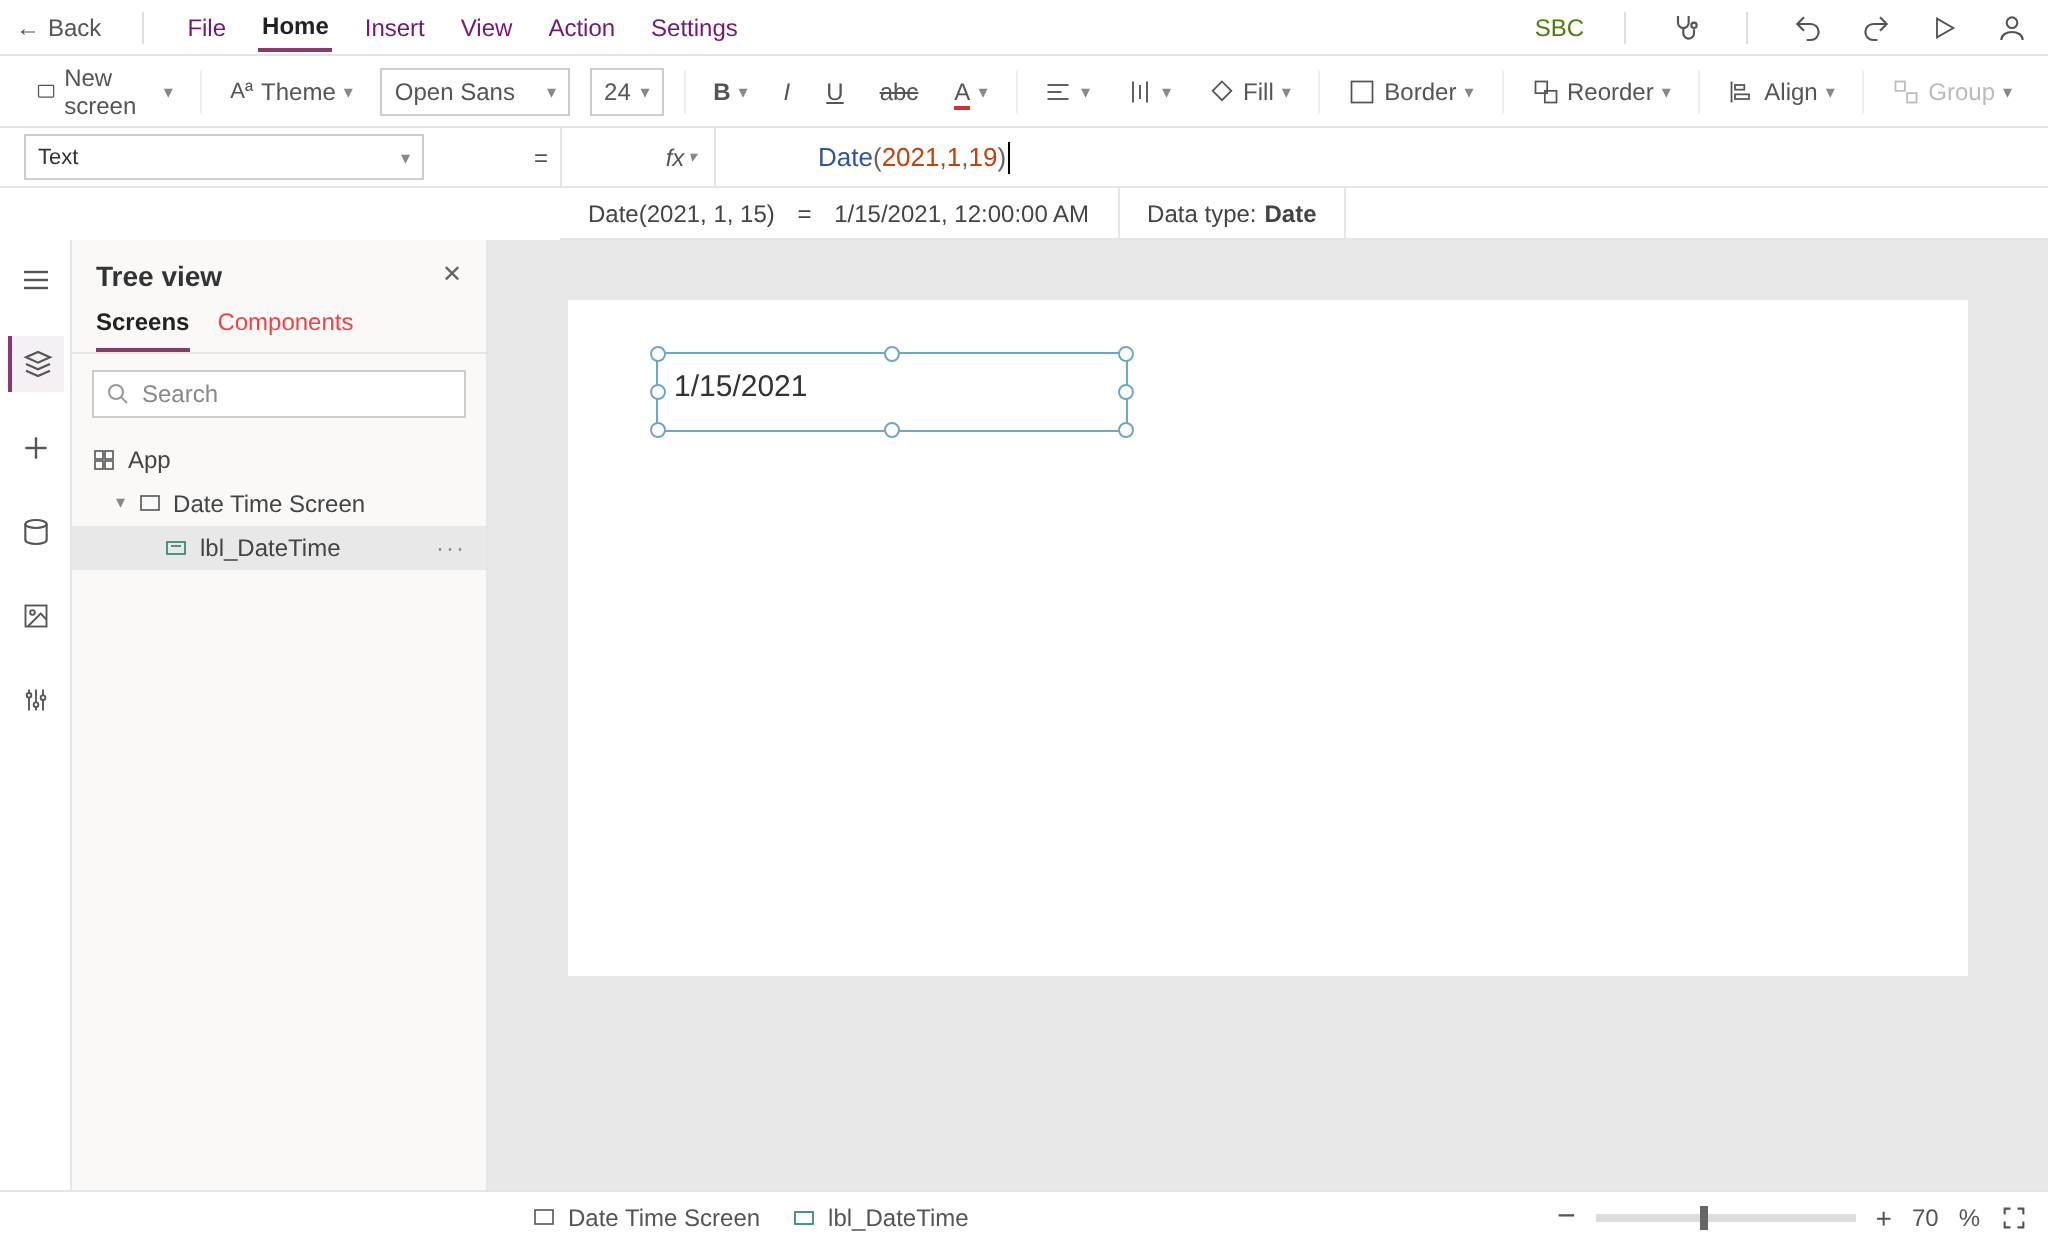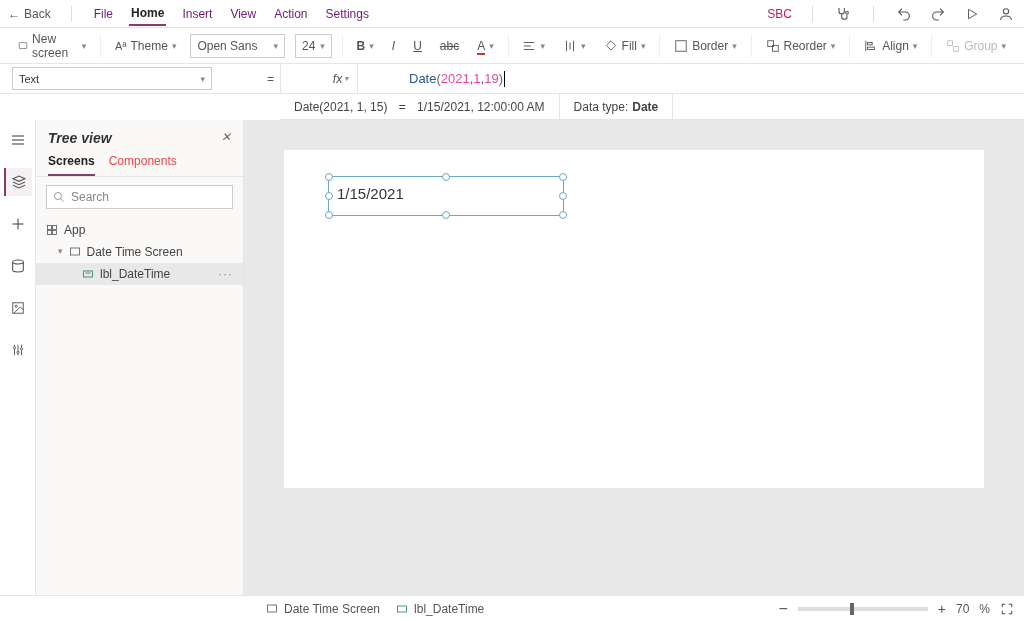--- a/index.html
+++ b/index.html
@@ -5,57 +5,57 @@
 * { box-sizing: border-box; margin: 0; padding: 0; font-family: "Segoe UI", Arial, sans-serif; }
 body { width: 1024px; height: 621px; overflow: hidden; background: #fff; font-size: 12px; color: #333; }
 
 
 .topbar { height: 28px; border-bottom: 1px solid #e5e5e5; display: flex; align-items: center; padding: 0 8px; }
 .topbar .left { display: flex; align-items: center; gap: 14px; }
 .topbar .back { display: flex; align-items: center; gap: 4px; color: #555; cursor: pointer; }
 .sep { width: 1px; height: 16px; background: #ddd; margin: 0 6px; }
 .menu-item { cursor: pointer; color: #701a75; padding: 4px 2px; }
 .menu-item.active { border-bottom: 2px solid #8a3a6a; color: #222; font-weight: 600; }
-.topbar .right { margin-left: auto; display: flex; align-items: center; gap: 14px; color: #be185d; }
+.topbar .right { margin-left: auto; display: flex; align-items: center; gap: 14px; color: #4d7c0f; }
 .icon-btn { cursor: pointer; display: inline-flex; align-items: center; justify-content: center; width: 20px; height: 20px; }
 
 
 .ribbon { height: 36px; border-bottom: 1px solid #e5e5e5; display: flex; align-items: center; padding: 0 14px; gap: 10px; color: #555; }
 .rb-btn { display: flex; align-items: center; gap: 4px; cursor: pointer; padding: 2px 4px; }
 .rb-btn.disabled { color: #bbb; cursor: default; }
 .chev { font-size: 9px; color: #888; }
 .select { border: 1px solid #ccc; height: 24px; background: #fff; display: flex; align-items: center; padding: 0 6px; justify-content: space-between; }
 .select.font { width: 120px; }
 .select.size { width: 44px; }
 .rb-sep { width: 1px; height: 22px; background: #eee; }
 
 
 .formula-row { height: 30px; border-bottom: 1px solid #e5e5e5; display: flex; align-items: stretch; gap: 43px; }
 .prop-select { width: 200px; border: 1px solid #ccc; margin: 3px 0 3px 12px; display: flex; align-items: center; padding: 0 6px; justify-content: space-between; font-size: 11px; }
 .eq { width: 20px; display: flex; align-items: center; justify-content: center; border-right: 1px solid #e5e5e5; color: #555; margin-left: 6px; }
 .fx { width: 34px; display: flex; align-items: center; justify-content: center; border-right: 1px solid #e5e5e5; font-style: italic; color: #555; gap: 2px; }
 .fx .chev { font-size: 8px; }
 .formula-input { flex: 1; display: flex; align-items: center; padding: 0 8px; font-family: Consolas, monospace; font-size: 13px; position: relative; }
 .tok-fn { color: #2b5797; }
-.tok-num { color: #ec4899; }
+.tok-num { color: #c2410c; }
 .tok-pn { color: #666; }
 .cursor-bar { display:inline-block; width:1px; height:16px; background:#000; margin-left:1px; vertical-align:middle; }
 
 
 .result-bar { height: 26px; border-bottom: 1px solid #e5e5e5; margin-left: 280px; display: flex; align-items: center; font-size: 12px; color: #444; }
 .result-cell { padding: 0 14px; border-right: 1px solid #e5e5e5; height: 100%; display: flex; align-items: center; gap: 4px; }
 
 
 .main { display: flex; height: calc(621px - 28px - 36px - 30px - 26px - 26px); }
 .rail { width: 36px; border-right: 1px solid #e5e5e5; display: flex; flex-direction: column; align-items: center; padding-top: 6px; gap: 14px; color: #555; }
 .rail .ritem { width: 28px; height: 28px; display:flex; align-items:center; justify-content:center; cursor:pointer; }
 .rail .ritem.active { border-left: 2px solid #8a3a6a; background:#f4f0f3; }
 
 .tree-panel { width: 208px; border-right: 1px solid #e5e5e5; display:flex; flex-direction:column; background:#faf9f8; }
-.tree-head { display:flex; align-items:flex-start; justify-content:space-between; padding: 10px 12px 4px; font-style: italic; }
+.tree-head { display:flex; align-items:flex-start; justify-content:space-between; padding: 10px 12px 4px; }
 .tree-head h3 { font-size: 14px; font-weight:600; color:#333; }
 .tree-tabs { display:flex; gap:14px; padding: 4px 12px 0; border-bottom:1px solid #e5e5e5; }
 .tree-tab { cursor:pointer; padding-bottom:6px; font-size:12px; color:#ef4444; }
 .tree-tab.active { color:#222; border-bottom:2px solid #8a3a6a; font-weight:600; }
 .search-box { margin: 8px 10px; border:1px solid #ccc; height:24px; display:flex; align-items:center; gap:6px; padding:0 6px; color:#888; background:#fff; }
 .tree-items { padding: 2px 0; }
 .tree-row { display:flex; align-items:center; gap:6px; padding: 4px 10px; cursor:pointer; font-size:12px; color:#444; }
 .tree-row.indent1 { padding-left: 22px; }
 .tree-row.indent2 { padding-left: 46px; }
 .tree-row.sel { background:#e8e8e8; }

